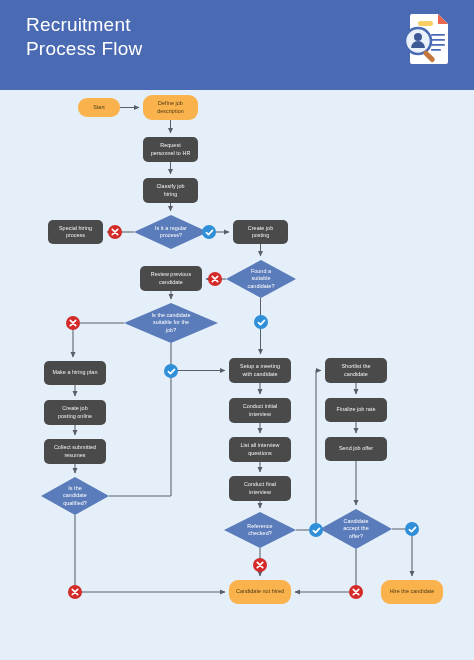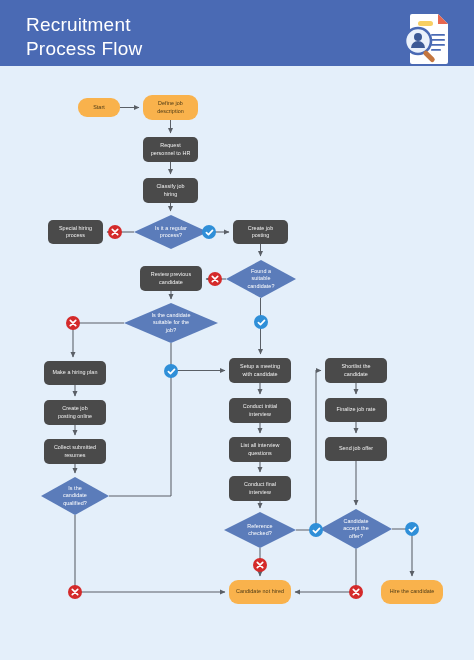--- a/index.html
+++ b/index.html
@@ -13,21 +13,21 @@
     font-family: "Liberation Sans", sans-serif;
     overflow: hidden;
     position: relative;
   }
 
   
   #header {
     position: absolute;
     left: 0; top: 0;
     width: 474px;
-    height: 66px;
+    height: 90px;
     background: #4a6ab4;
     box-sizing: border-box;
   }
   #header-title {
     position: absolute;
     left: 26px;
     top: 13px;
     color: #ffffff;
     font-size: 19px;
     line-height: 24px;

